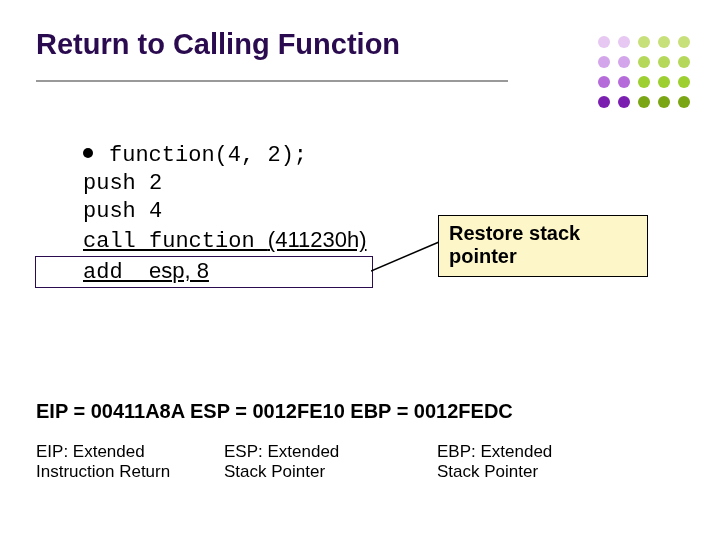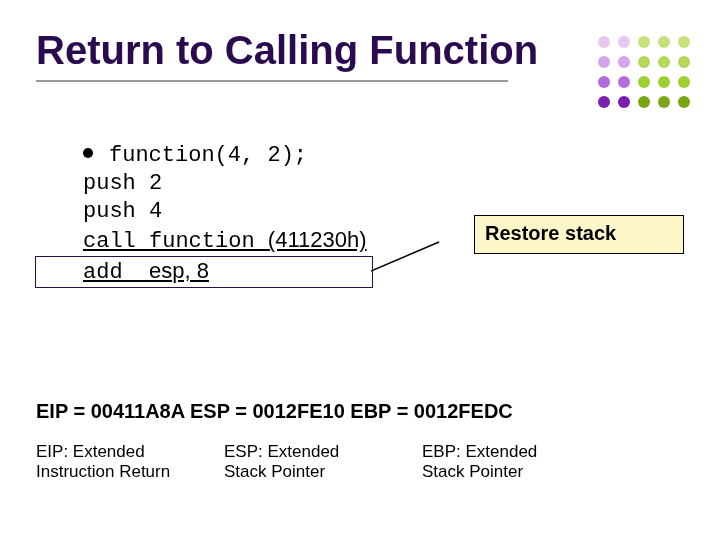--- a/index.html
+++ b/index.html
@@ -16,21 +16,21 @@
   .slide {
     position: relative;
     width: 720px;
     height: 540px;
     box-sizing: border-box;
   }
   .title {
     position: absolute;
     left: 36px;
     top: 28px;
-    font-size: 40px;
+    font-size: 29px;
     font-weight: bold;
     color: #2b0b4f;
   }
   .title-underline {
     position: absolute;
     left: 36px;
     top: 80px;
     width: 472px;
     height: 2px;
     background: #999;
@@ -106,21 +106,20 @@
     position: absolute;
     left: 438px;
     top: 215px;
     width: 188px;
     padding: 6px 10px 8px 10px;
     background: #fcf6c8;
     border: 1px solid #000;
     font-size: 20px;
     font-weight: bold;
     line-height: 1.15;
-    margin-left: 36px;
   }
   .connector {
     position: absolute;
     pointer-events: none;
   }
   .registers {
     position: absolute;
     left: 36px;
     top: 400px;
     font-size: 20px;
@@ -135,21 +134,21 @@
     width: 640px;
     font-size: 17px;
     font-family: Arial, Helvetica, sans-serif;
     display: flex;
     gap: 18px;
   }
   .reg-defs > div {
     width: 170px;
     line-height: 1.15;
   }
-  .reg-defs .col3 { width: 190px; margin-left: 10px; }
+  .reg-defs .col3 { width: 190px; margin-left: 25px; }
 </style>
 </head>
 <body>
 
 <div class="slide">
 
   <div class="title">Return to Calling Function</div>
   <div class="title-underline"></div>
 
   <div class="dot-grid">
@@ -184,20 +183,21 @@
   </div>
 
   <div class="highlight-box"></div>
 
   <svg class="connector" style="left:371px; top:240px;" width="70" height="34">
     <line x1="0" y1="31" x2="68" y2="2" stroke="#000" stroke-width="1.5"></line>
   </svg>
 
   <div class="callout">
     <div>Restore stack</div>
+    <div>pointer</div>
   </div>
 
   <div class="registers">EIP = 00411A8A ESP = 0012FE10 EBP = 0012FEDC</div>
 
   <div class="reg-defs">
     <div>
       <div>EIP: Extended</div>
       <div>Instruction Return</div>
     </div>
     <div>

